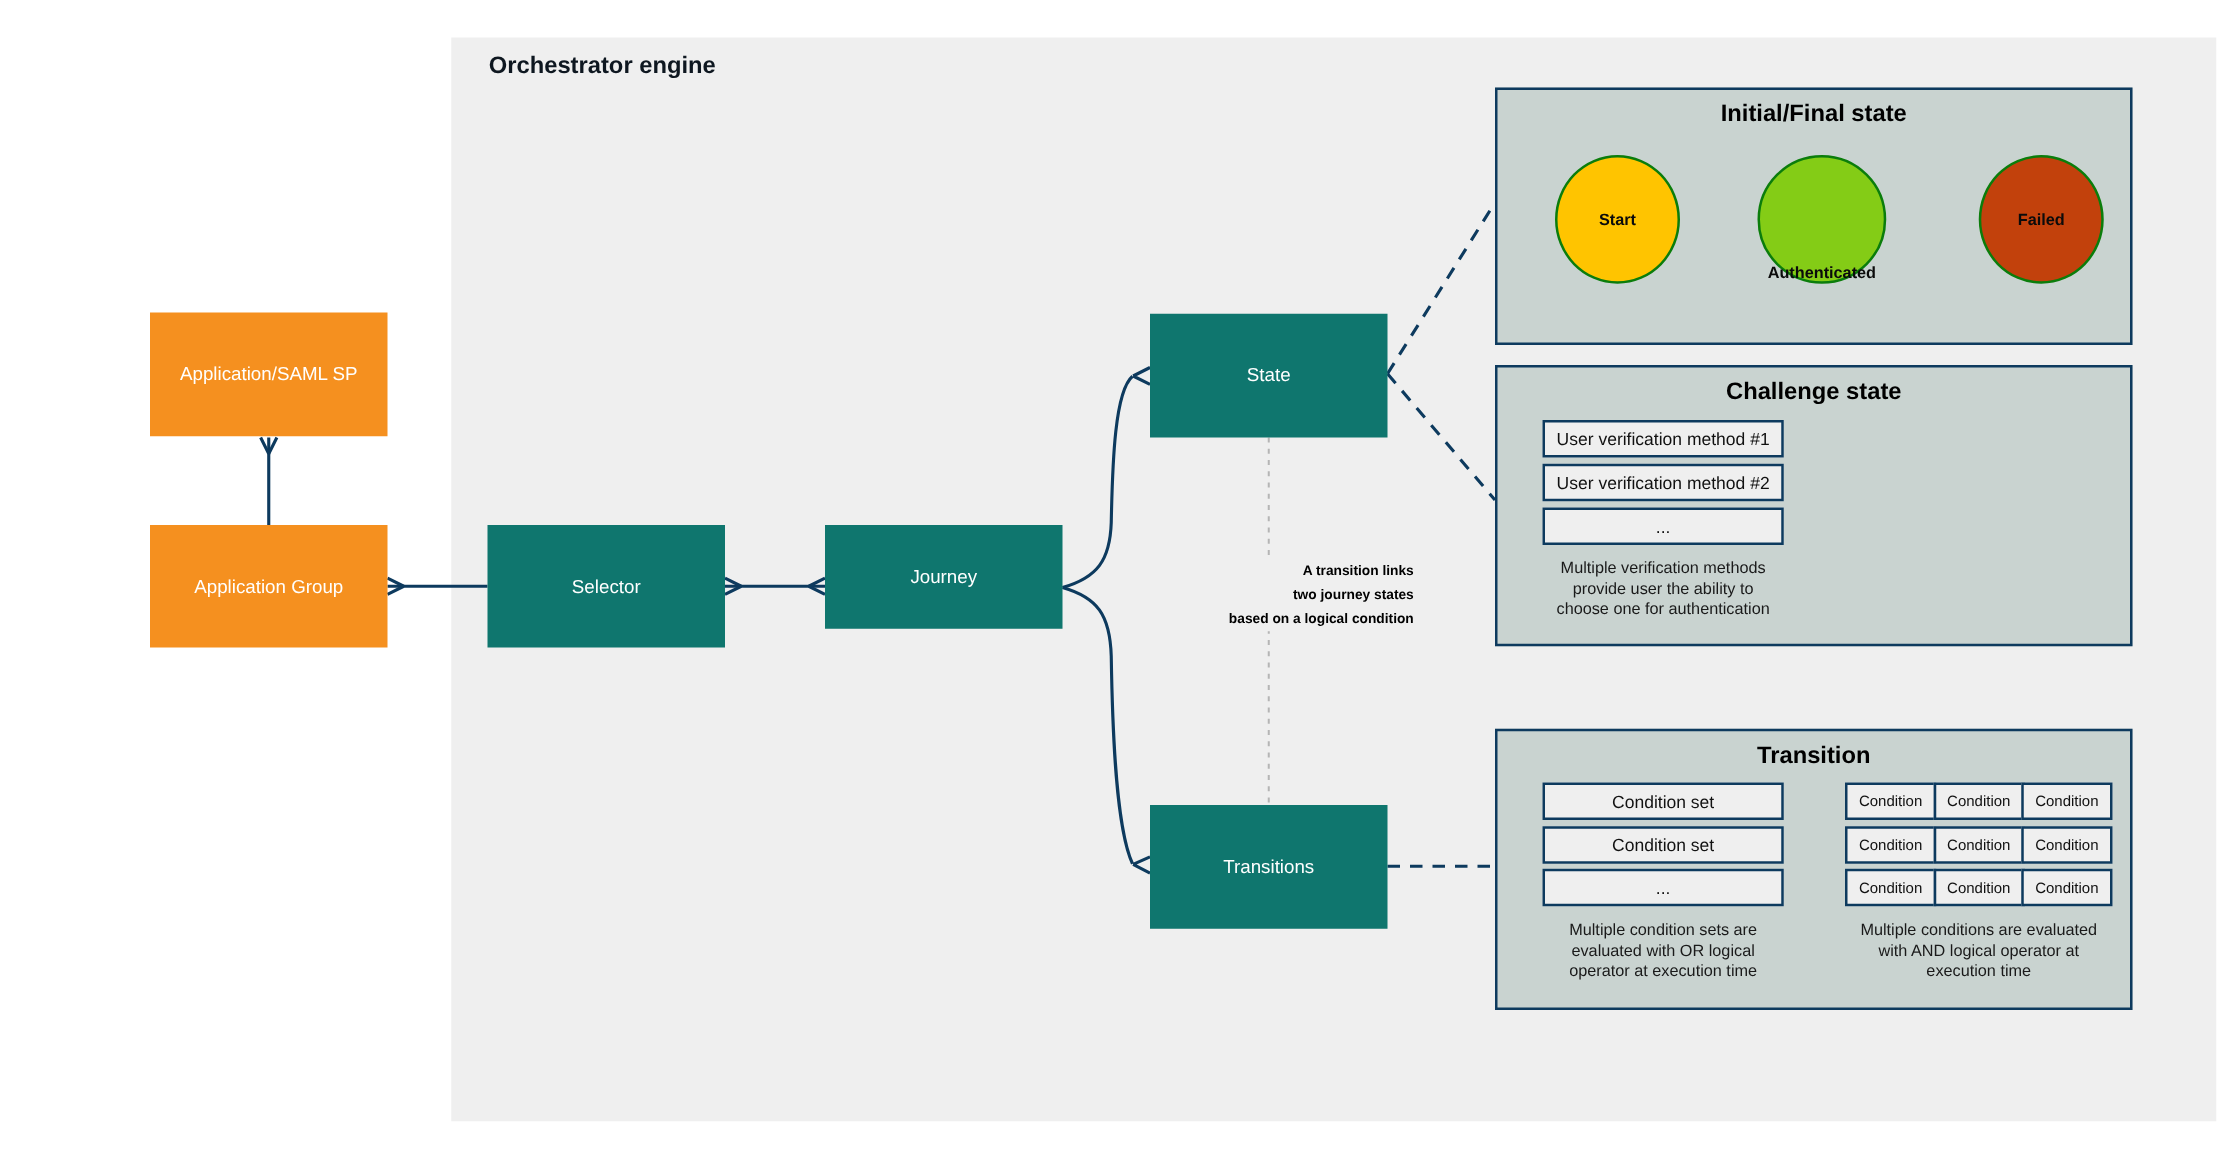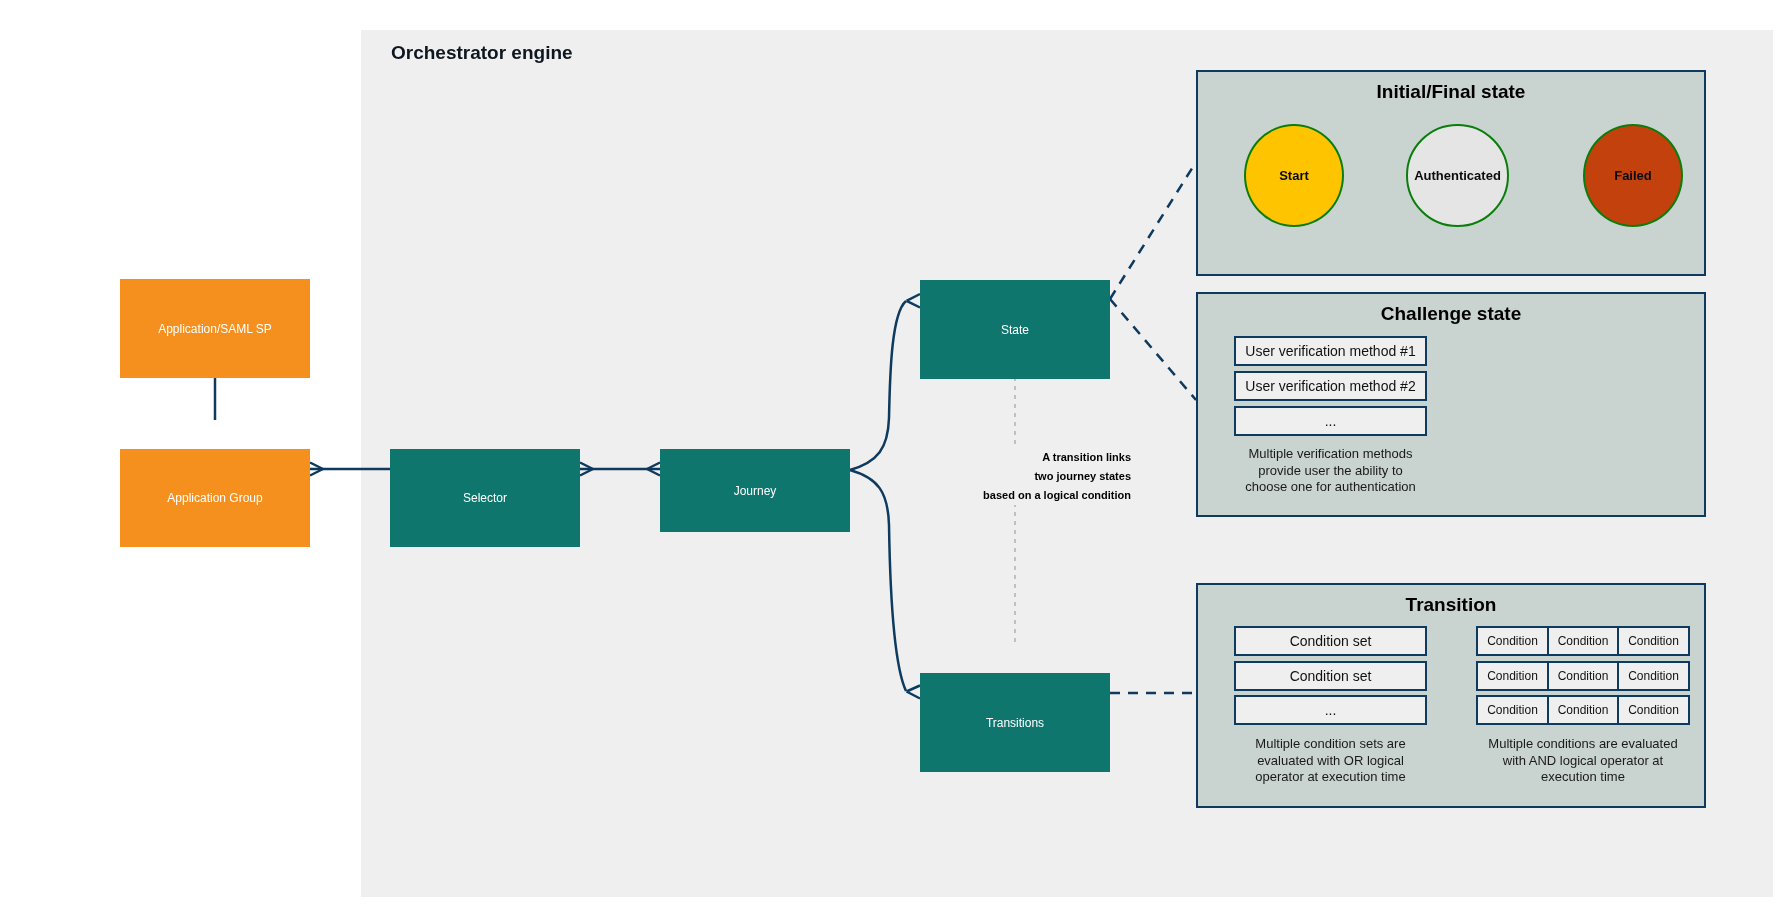--- a/index.html
+++ b/index.html
@@ -8,21 +8,21 @@
     font-family:"Liberation Sans", sans-serif;
   }
   #engine-panel{
     position:absolute;left:361px;top:30px;width:1399px;height:867px;background:#EFEFEF;padding-left:13px;
   }
   .engine-title{
     position:absolute;left:30px;top:12px;font-size:19px;font-weight:bold;color:#0E1720;
   }
   .node{
     position:absolute;display:flex;align-items:center;justify-content:center;
-    color:#ffffff;font-size:12px;text-align:left;z-index:2;margin-top:29px;
+    color:#ffffff;font-size:15px;text-align:left;z-index:2;
   }
   .node.orange{background:#F5901F;}
   .node.blue{background:#0f766e;}
   .panel{
     position:absolute;background:#C9D3D0;border:2.5px solid #0D3A5E;box-sizing:border-box;z-index:2;
   }
   .panel-title{
     position:absolute;left:0;right:0;top:9px;text-align:center;
     font-size:19px;font-weight:bold;color:#000000;
   }
@@ -111,21 +111,21 @@
     <div>A transition links</div>
     <div>two journey states</div>
     <div>based on a logical condition</div>
   </div>
 
   <div class="panel" style="left:1196px;top:70px;width:510px;height:206px;">
     <div class="panel-title">Initial/Final state</div>
     <div class="circle" style="left: 46px; top: 52px; width: 100px; height: 103px; background-color: rgb(255, 196, 0);">
       <span>Start</span>
     </div>
-    <div class="circle" style="left: 208px; top: 52px; width: 103px; height: 103px; background-color: #e5e5e5;">
+    <div class="circle" style="left: 208px; top: 52px; width: 103px; height: 103px; background-color: #84cc16; align-items: flex-end;">
       <span>Authenticated</span>
     </div>
     <div class="circle" style="left: 385px; top: 52px; width: 100px; height: 103px; background-color: #c2410c;">
       <span>Failed</span>
     </div>
   </div>
 
   <div class="panel" style="left:1196px;top:292px;width:510px;height:225px;">
     <div class="panel-title">Challenge state</div>
     <div class="slot-box" style="left:36px;top:42px;width:193px;height:30px;">User verification method #1</div>

